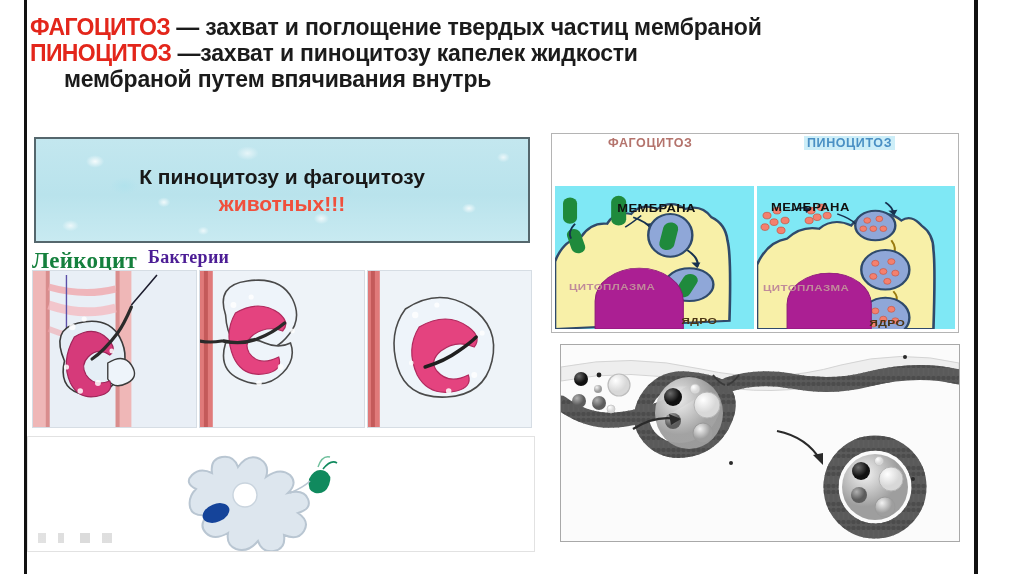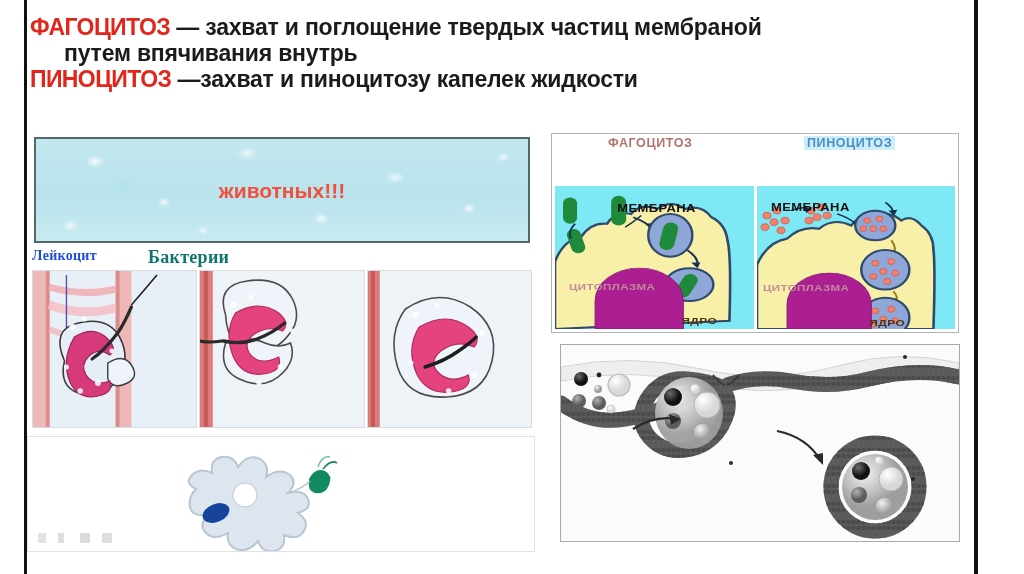--- a/index.html
+++ b/index.html
@@ -45,25 +45,25 @@
     text-align:center;
   }
   .bb-line{font-weight:bold;font-size:21px;line-height:27px;color:#181818;white-space:nowrap;}
   .bb-red{color:#f0503c;font-weight:bold;}
 
   
   .leuko-wrap{position:absolute;left:27px;top:248px;width:508px;height:186px;background:#ffffff;}
   .leuko-labels{position:relative;height:22px;}
   .lbl-leuko{
     position:absolute;left:5px;top:0;font-family:"Liberation Serif",serif;
-    font-weight:bold;font-size:14px;color:#1d4ed8;letter-spacing:.3px;
+    font-weight:bold;font-size:23px;color:#15803d;letter-spacing:.3px;
   }
   .lbl-bact{
     position:absolute;left:121px;top:-1px;font-family:"Liberation Serif",serif;
-    font-weight:bold;font-size:18px;color:#0f766e;letter-spacing:.3px;
+    font-weight:bold;font-size:18px;color:#4c1d95;letter-spacing:.3px;
   }
   .leuko-panels{position:absolute;left:5px;top:22px;width:500px;height:158px;display:flex;gap:2px;}
   .lp{flex:1;position:relative;overflow:hidden;background:#eef3f8;border:1px solid #d6dde4;box-sizing:border-box;}
 
   
   .amoeba-wrap{position:absolute;left:27px;top:436px;width:508px;height:116px;background:#fff;border:1px solid #e2e2e2;box-sizing:border-box;}
   .faint-marks{position:absolute;left:10px;bottom:8px;width:120px;height:10px;
     background:linear-gradient(90deg,#d8d8d8 0 8px,transparent 8px 20px,#d4d4d4 20px 26px,transparent 26px 42px,#cfcfcf 42px 52px,transparent 52px 64px,#d4d4d4 64px 74px,transparent 74px 100%);
     opacity:.75;}
 
@@ -88,28 +88,29 @@
 <div id="slide">
 
   <div class="frame-left"></div>
   <div class="frame-right"></div>
 
   <div class="header">
     <div class="hline">
       <span class="kw">ФАГОЦИТОЗ</span>
       <span>— захват и поглощение твердых  частиц  мембраной</span>
     </div>
-    <div class="hline indent">путем впячивания внутрь</div>
     <div class="hline">
       <span class="kw">ПИНОЦИТОЗ</span>
       <span>—захват и пиноцитозу капелек жидкости</span>
     </div>
+    <div class="hline indent">мембраной путем впячивания внутрь</div>
   </div>
 
   <div class="bluebox">
+    <div class="bb-line">К пиноцитозу и фагоцитозу</div>
     <div class="bb-line bb-red">животных!!!</div>
   </div>
 
   <div class="leuko-wrap">
     <div class="leuko-labels">
       <div class="lbl-leuko">Лейкоцит</div>
       <div class="lbl-bact">Бактерии</div>
     </div>
 
     <div class="leuko-panels">

